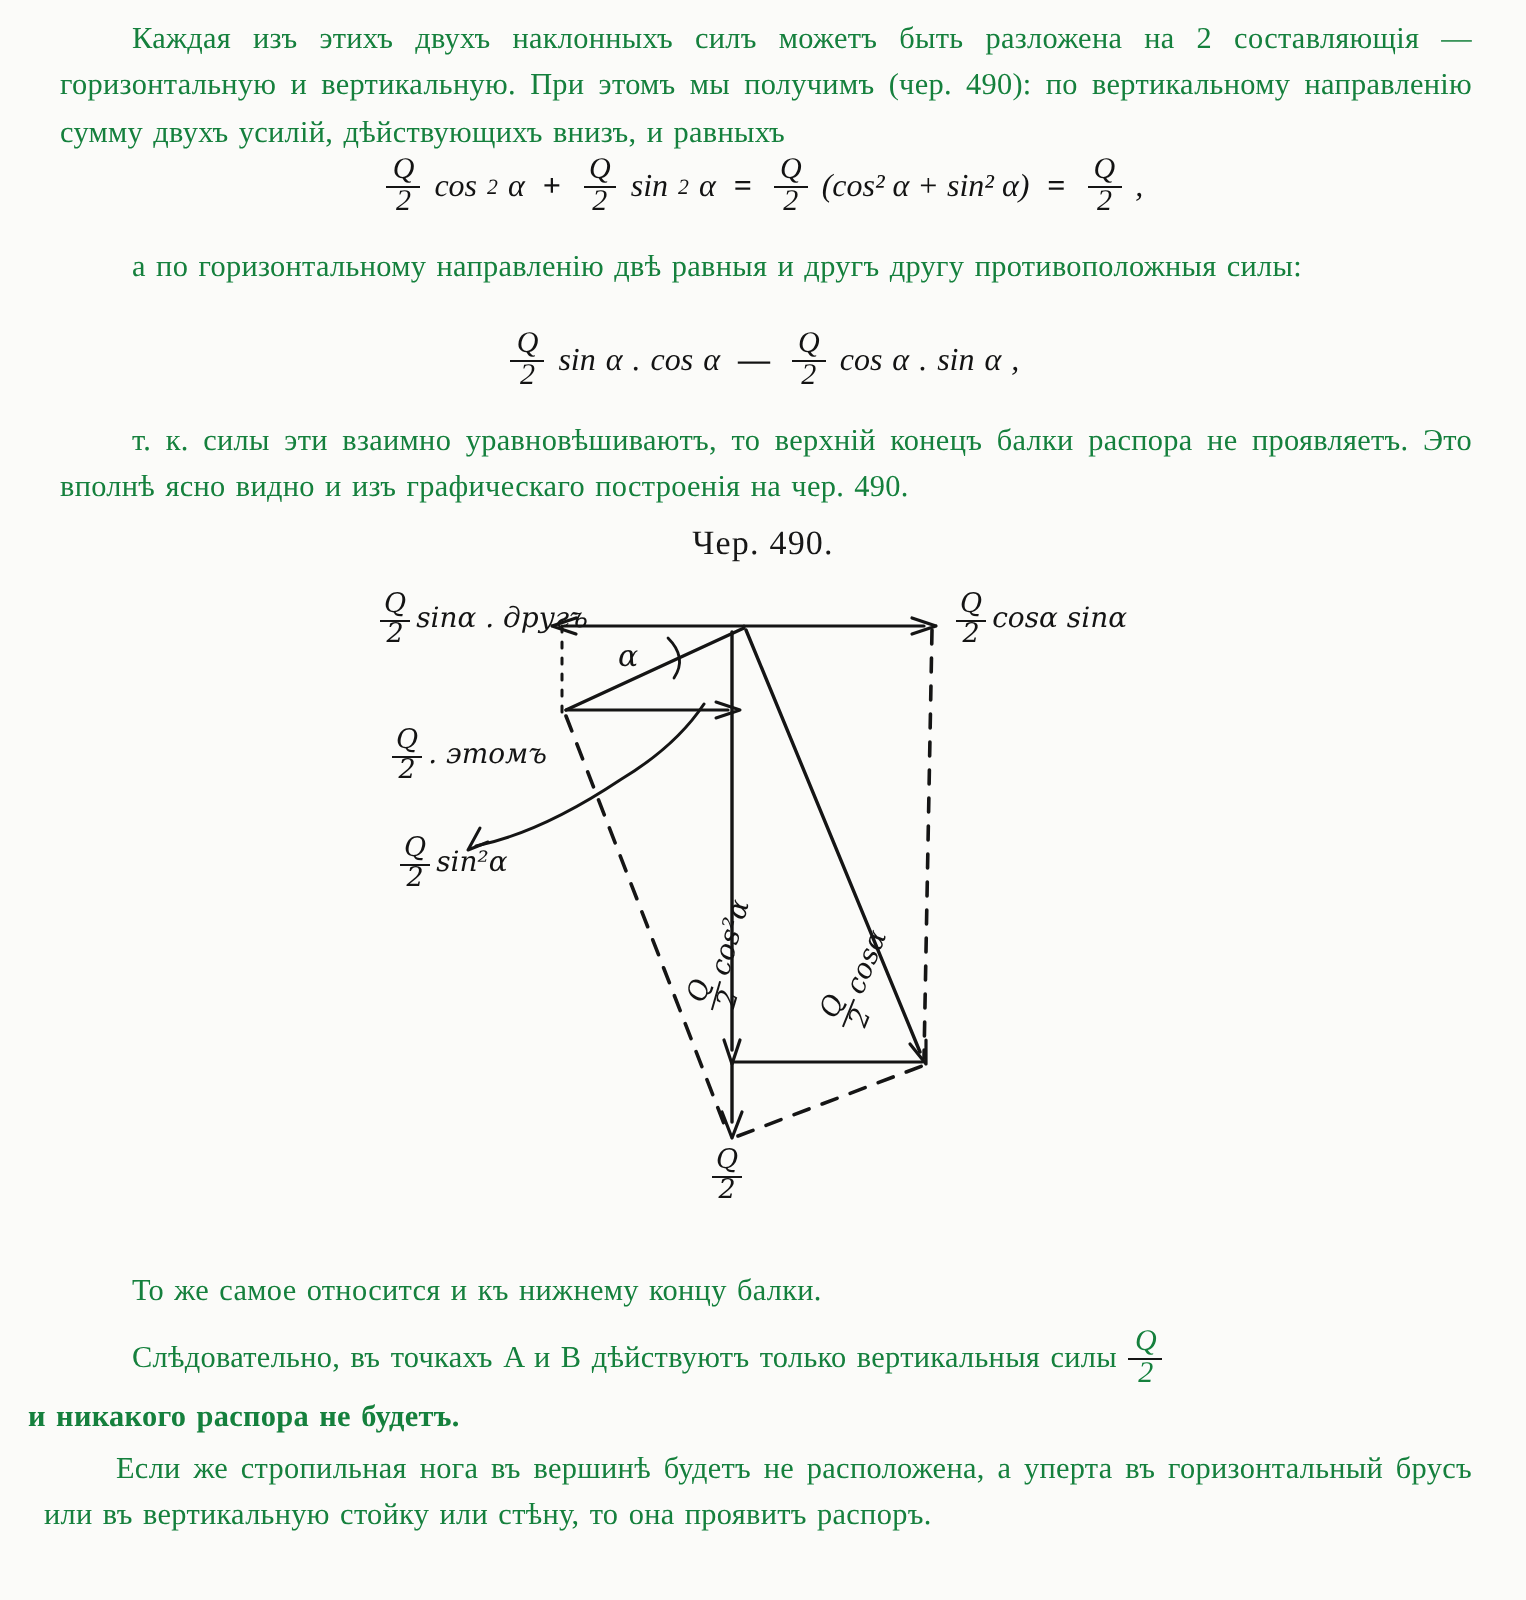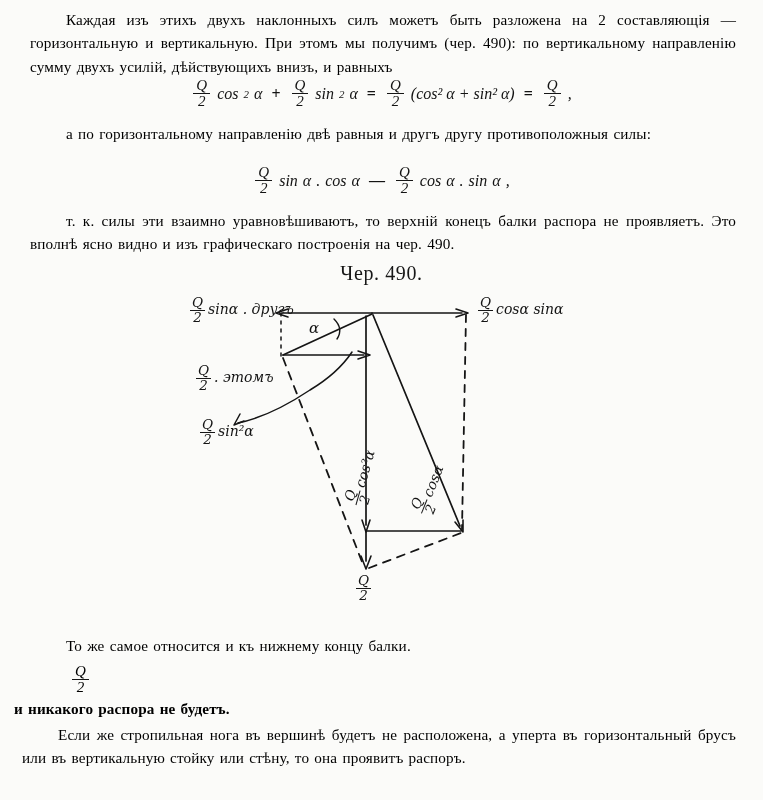--- a/index.html
+++ b/index.html
@@ -16,21 +16,21 @@
     width:763px;height:800px;
     box-sizing:border-box;
     padding:0;
   }
   
   .para{
     position:absolute;
     font-size:15.2px;
     line-height:23.4px;
     text-align:justify;
-    color:#000000;
+    color:#15803d;
     font-family:"Liberation Serif", serif;
     letter-spacing:0.15px;
     word-spacing:1.2px;
   }
   .para .indent{display:inline-block;width:36px;}
   
   .formula{
     position:absolute;
     width:763px;
     text-align:center;
@@ -52,21 +52,21 @@
   .frac .num{padding:0 3px;border-bottom:1.4px solid #151515;}
   .frac .den{padding:0 3px;}
   .op{margin:0 4px;font-style:normal;font-weight:700;}
   sup.sq{font-size:0.68em;vertical-align:super;font-style:italic;}
   .alpha{font-style:italic;}
   
   .fig-caption{
     position:absolute;
     width:763px;
     text-align:center;
-    font-size:20px;
+    font-size:17px;
     font-family:"Liberation Serif", serif;
     letter-spacing:0.6px;
   }
   
   #diagram{
     position:absolute;
     left:0;top:286px;
     width:763px;height:335px;
   }
   .hand{
@@ -252,21 +252,21 @@
     </div>
 
     <div class="hlabel hand" style="left:309px;top:33px;font-size:15px;">α</div>
   </div>
 
   <div class="para" style="left:30px;top:634px;width:706px;">
     <span class="indent"></span><span>То же самое относится и къ нижнему концу балки.</span>
   </div>
 
   <div class="para" style="left:30px;top:664px;width:706px;">
-    <span class="indent"></span><span class="frac" style="margin-left:6px;font-style:italic;">
+    <span class="indent"></span><span>Слѣдовательно, въ точкахъ A и B дѣйствуютъ только вертикальныя силы</span><span class="frac" style="margin-left:6px;font-style:italic;">
         <span class="num">Q</span>
         <span class="den">2</span>
       </span>
   </div>
   <div class="para" style="left:14px;top:697px;width:722px;font-weight:bold;">и никакого распора не будетъ.</div>
 
   <div class="para" style="left:22px;top:723px;width:714px;">
     <span class="indent"></span><span>Если же стропильная нога въ вершинѣ будетъ не расположена, а уперта въ горизонтальный брусъ или въ вертикальную стойку или стѣну, то она проявитъ распоръ.</span>
   </div>
 

